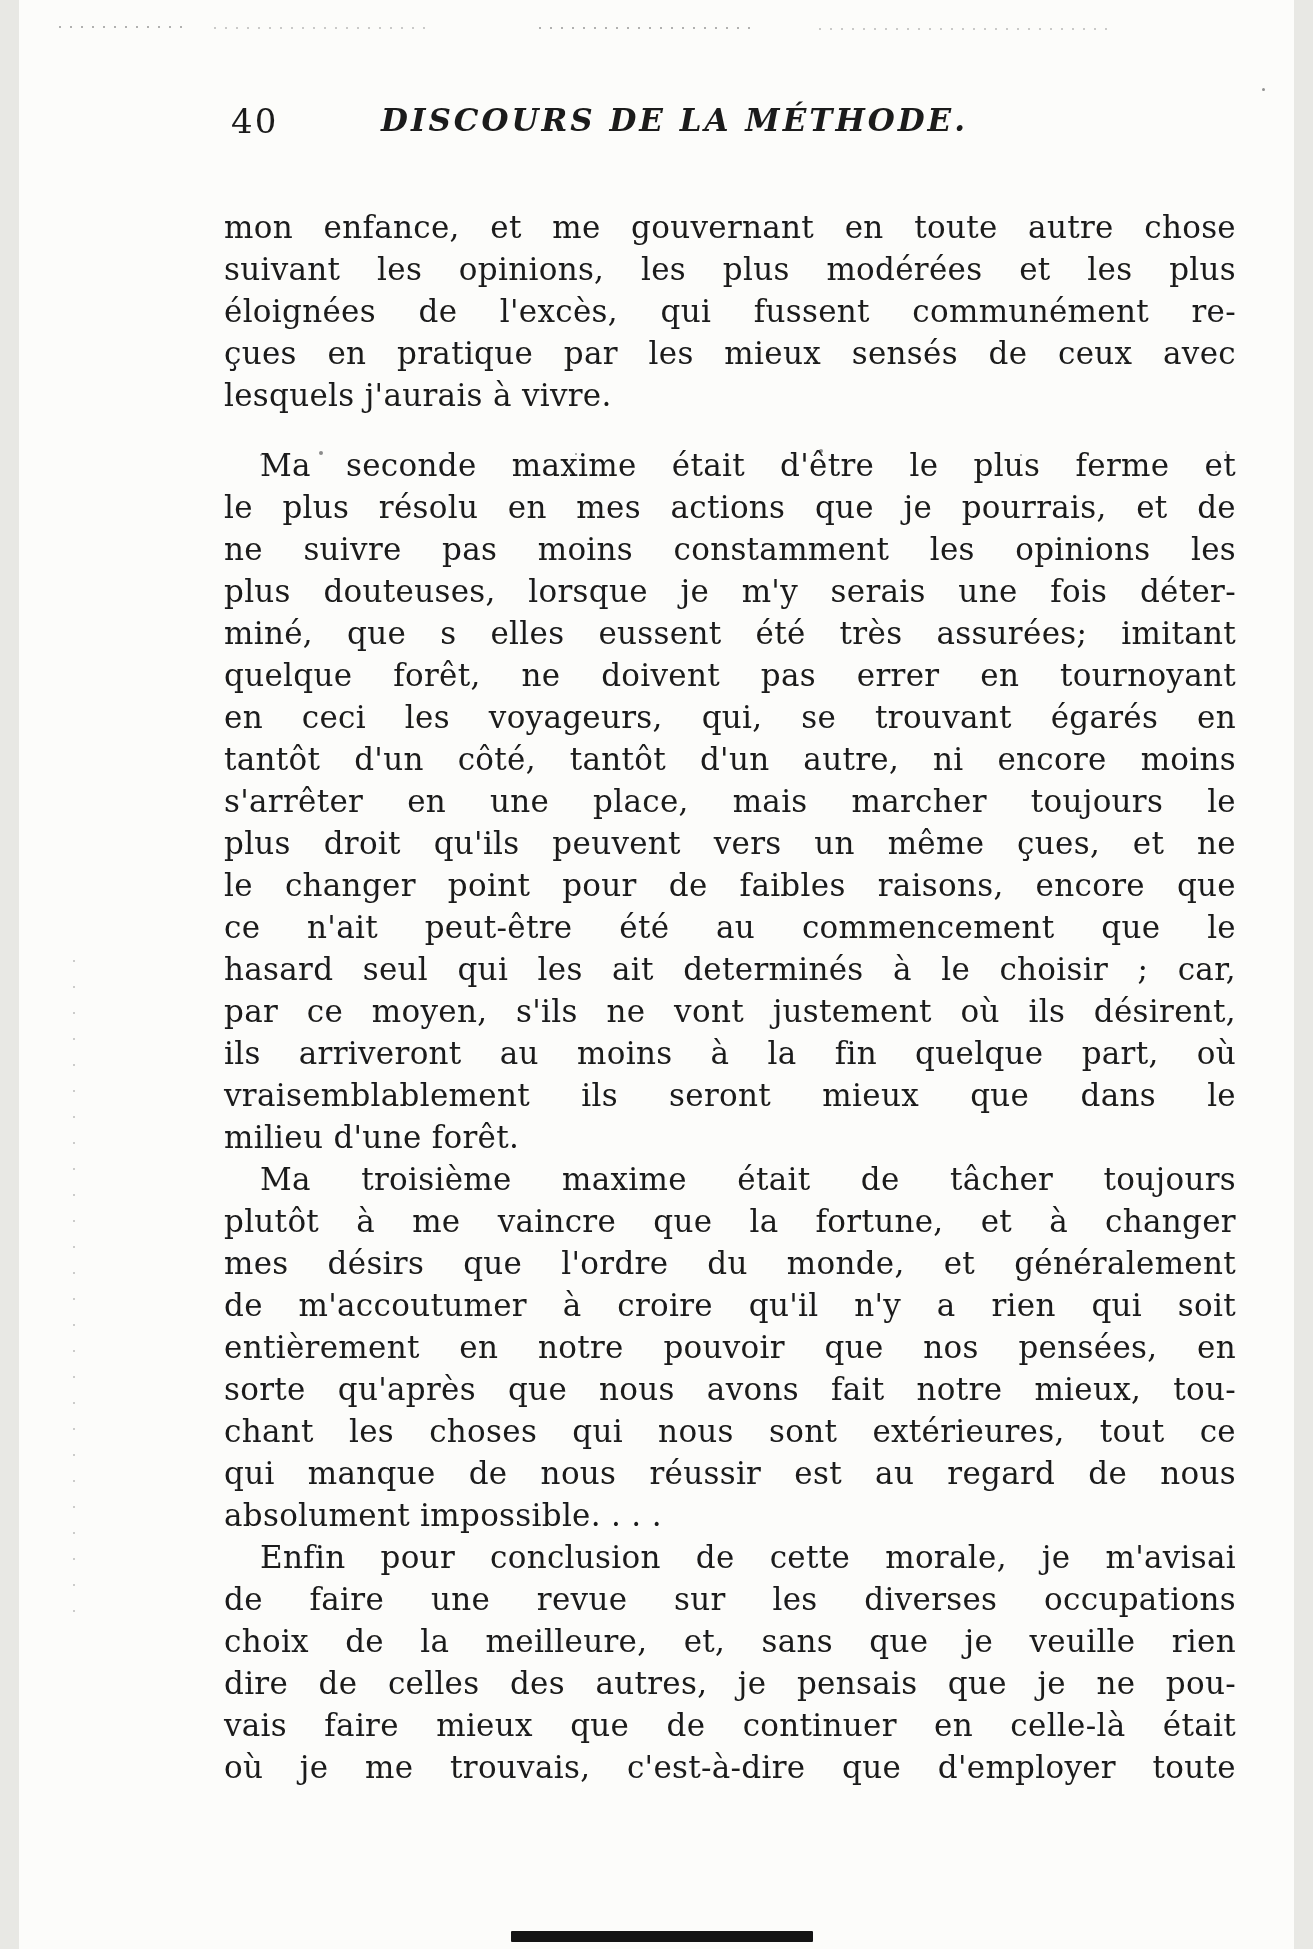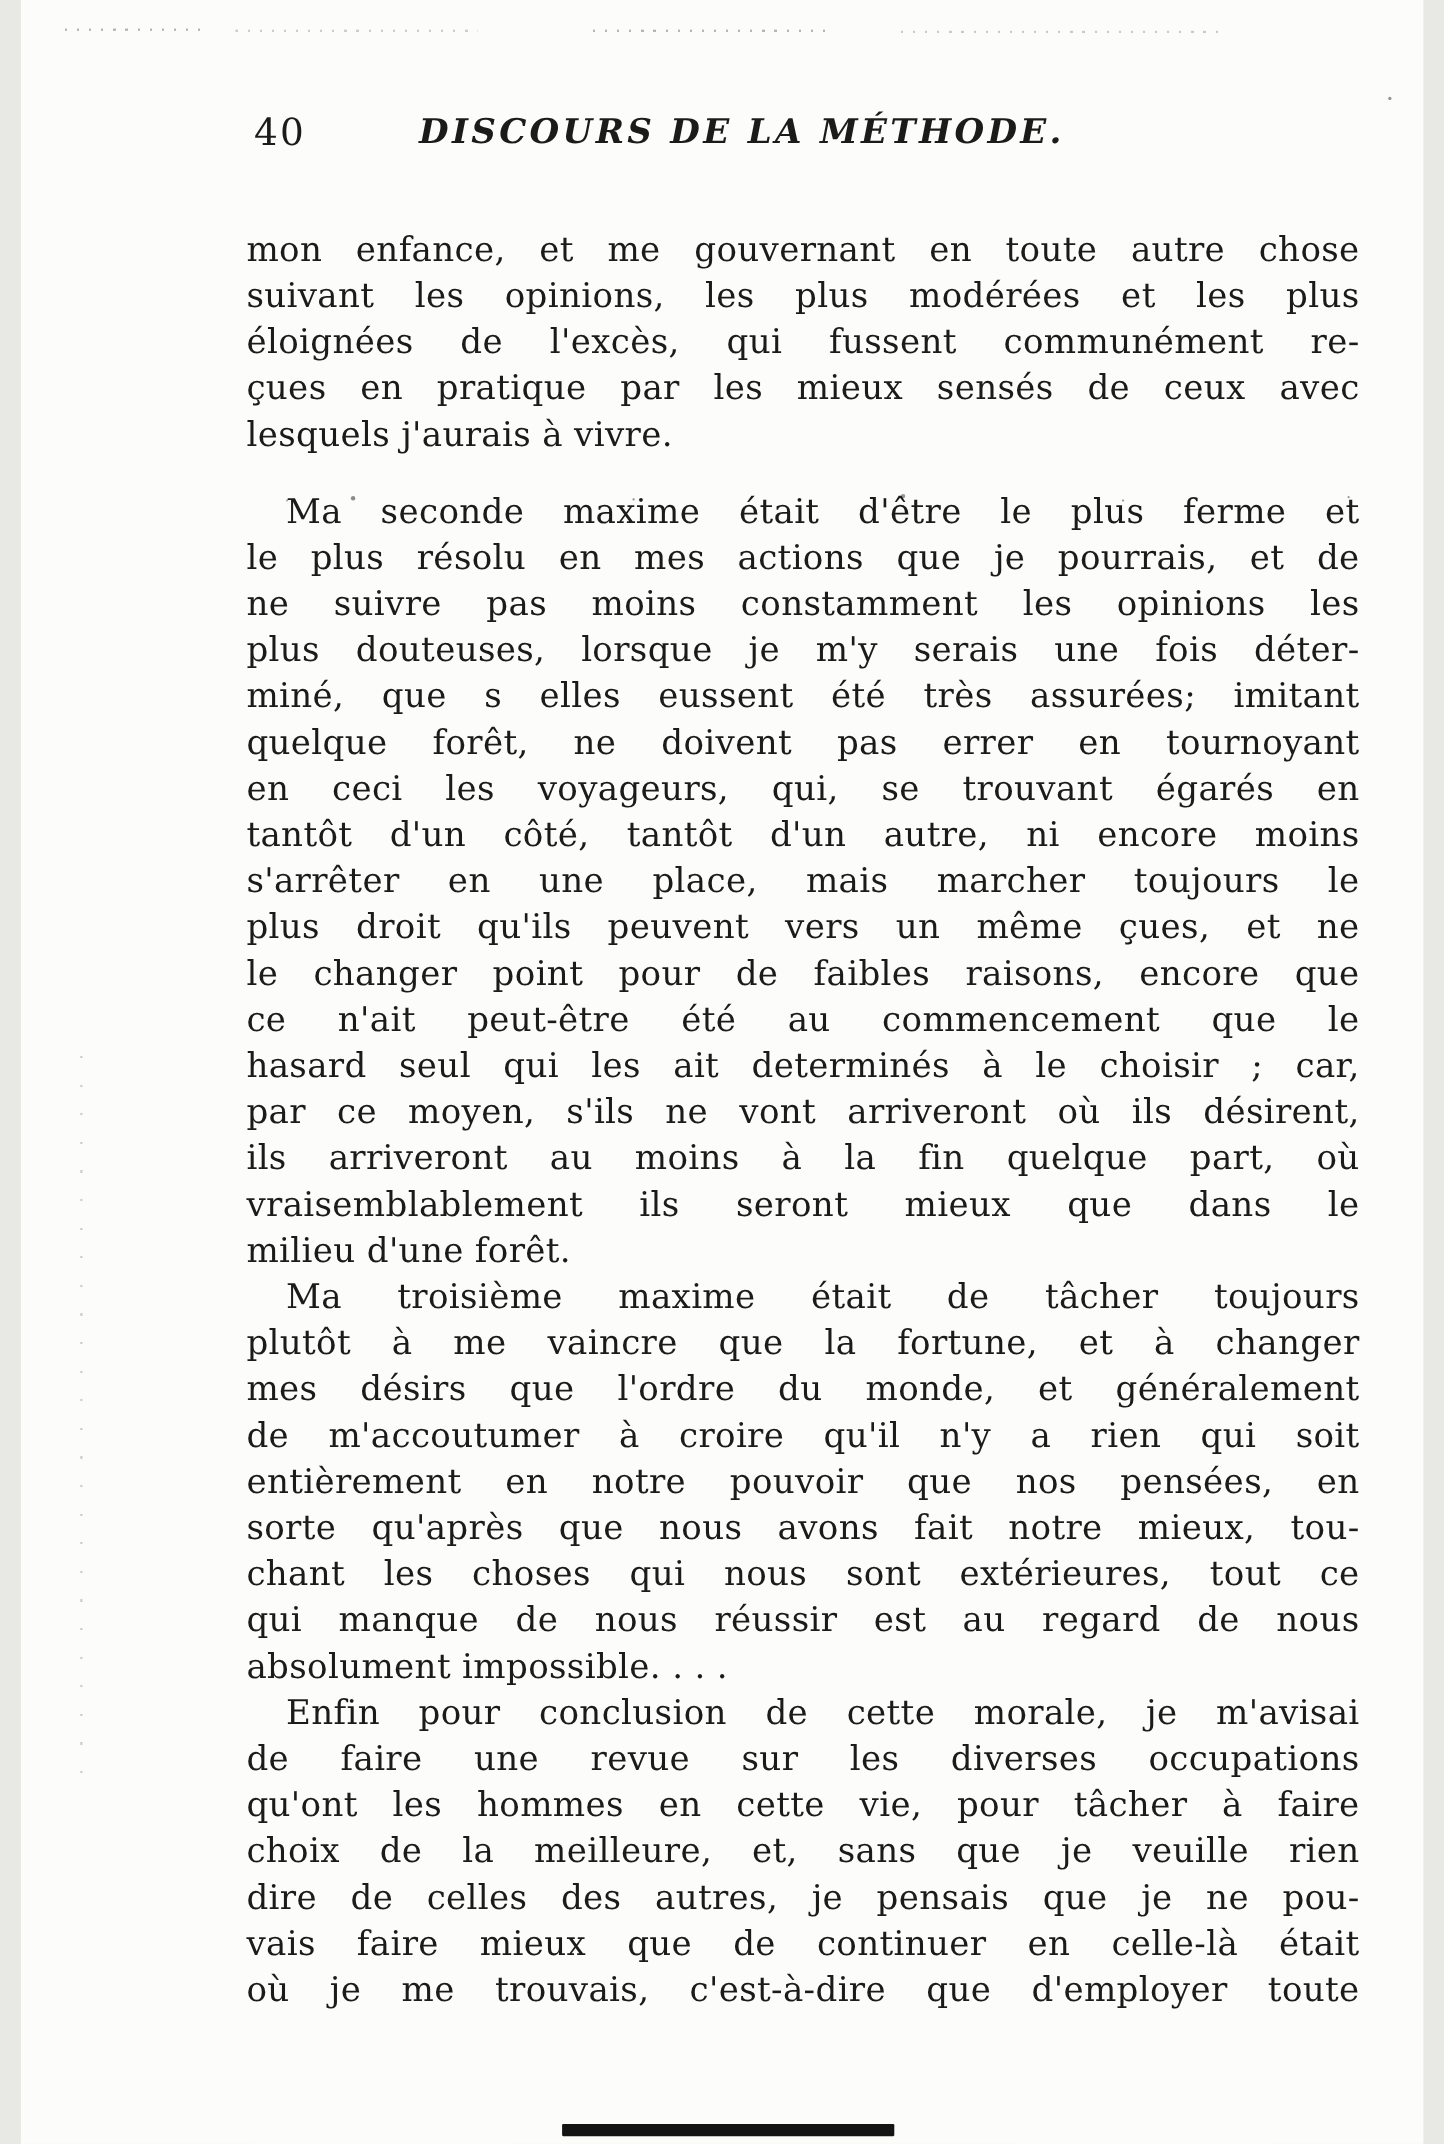--- a/index.html
+++ b/index.html
@@ -99,40 +99,39 @@
         <div class="line">plus douteuses, lorsque je m'y serais une fois déter-</div>
         <div class="line">miné, que s elles eussent été très assurées; imitant</div>
         <div class="line">quelque forêt, ne doivent pas errer en tournoyant</div>
         <div class="line">en ceci les voyageurs, qui, se trouvant égarés en</div>
         <div class="line">tantôt d'un côté, tantôt d'un autre, ni encore moins</div>
         <div class="line">s'arrêter en une place, mais marcher toujours le</div>
         <div class="line">plus droit qu'ils peuvent vers un même çues, et ne</div>
         <div class="line">le changer point pour de faibles raisons, encore que</div>
         <div class="line">ce n'ait peut-être été au commencement que le</div>
         <div class="line">hasard seul qui les ait determinés à le choisir ; car,</div>
-        <div class="line">par ce moyen, s'ils ne vont arriveront où ils désirent,</div>
+        <div class="line">par ce moyen, s'ils ne vont justement où ils désirent,</div>
         <div class="line">ils arriveront au moins à la fin quelque part, où</div>
         <div class="line">vraisemblablement ils seront mieux que dans le</div>
         <div class="line short">milieu d'une forêt.</div>
       </div>
       <div class="paragraph">
         <div class="line indent">Ma troisième maxime était de tâcher toujours</div>
         <div class="line">plutôt à me vaincre que la fortune, et à changer</div>
         <div class="line">mes désirs que l'ordre du monde, et généralement</div>
         <div class="line">de m'accoutumer à croire qu'il n'y a rien qui soit</div>
         <div class="line">entièrement en notre pouvoir que nos pensées, en</div>
         <div class="line">sorte qu'après que nous avons fait notre mieux, tou-</div>
         <div class="line">chant les choses qui nous sont extérieures, tout ce</div>
         <div class="line">qui manque de nous réussir est au regard de nous</div>
         <div class="line short">absolument impossible. . . .</div>
       </div>
       <div class="paragraph">
         <div class="line indent">Enfin pour conclusion de cette morale, je m'avisai</div>
         <div class="line">de faire une revue sur les diverses occupations</div>
-        <div class="line">qu'ont les hommes en cette vie, pour tâcher à faire</div>
         <div class="line">choix de la meilleure, et, sans que je veuille rien</div>
         <div class="line">dire de celles des autres, je pensais que je ne pou-</div>
         <div class="line">vais faire mieux que de continuer en celle-là était</div>
         <div class="line">où je me trouvais, c'est-à-dire que d'employer toute</div>
       </div>
     </main>
 
   <div class="noise-v"></div>
   <div class="bottom-bar"></div>
 

